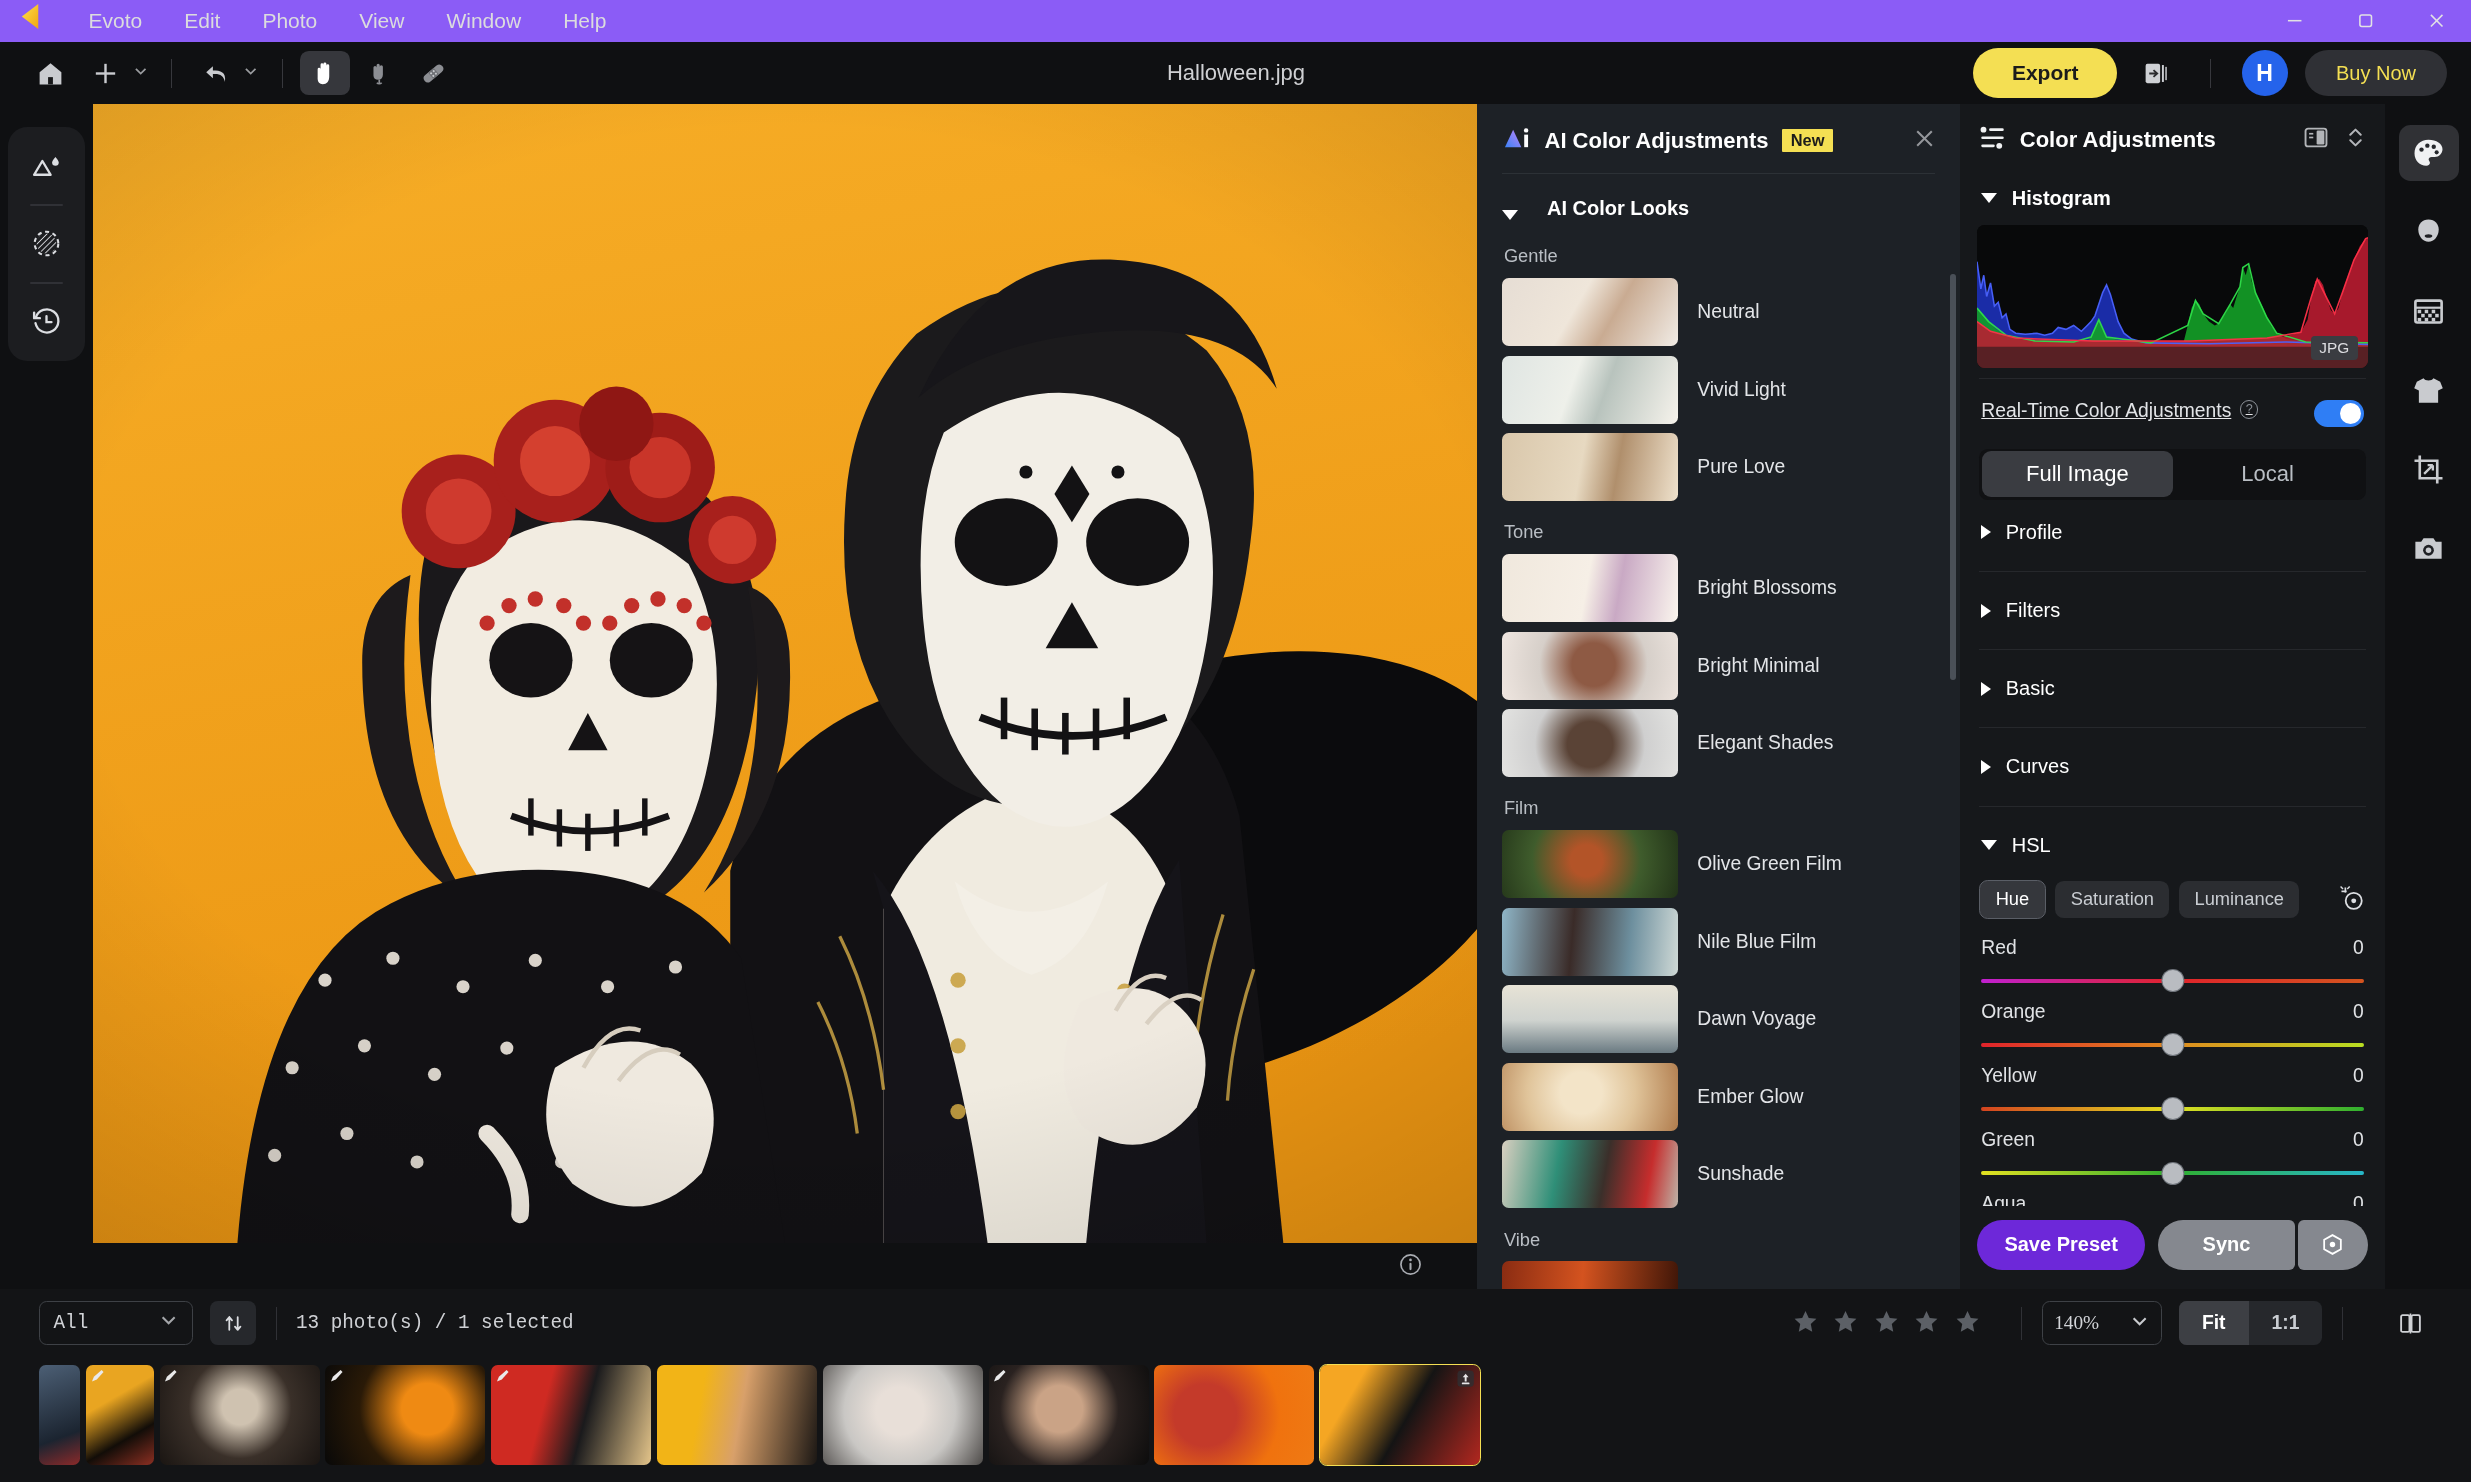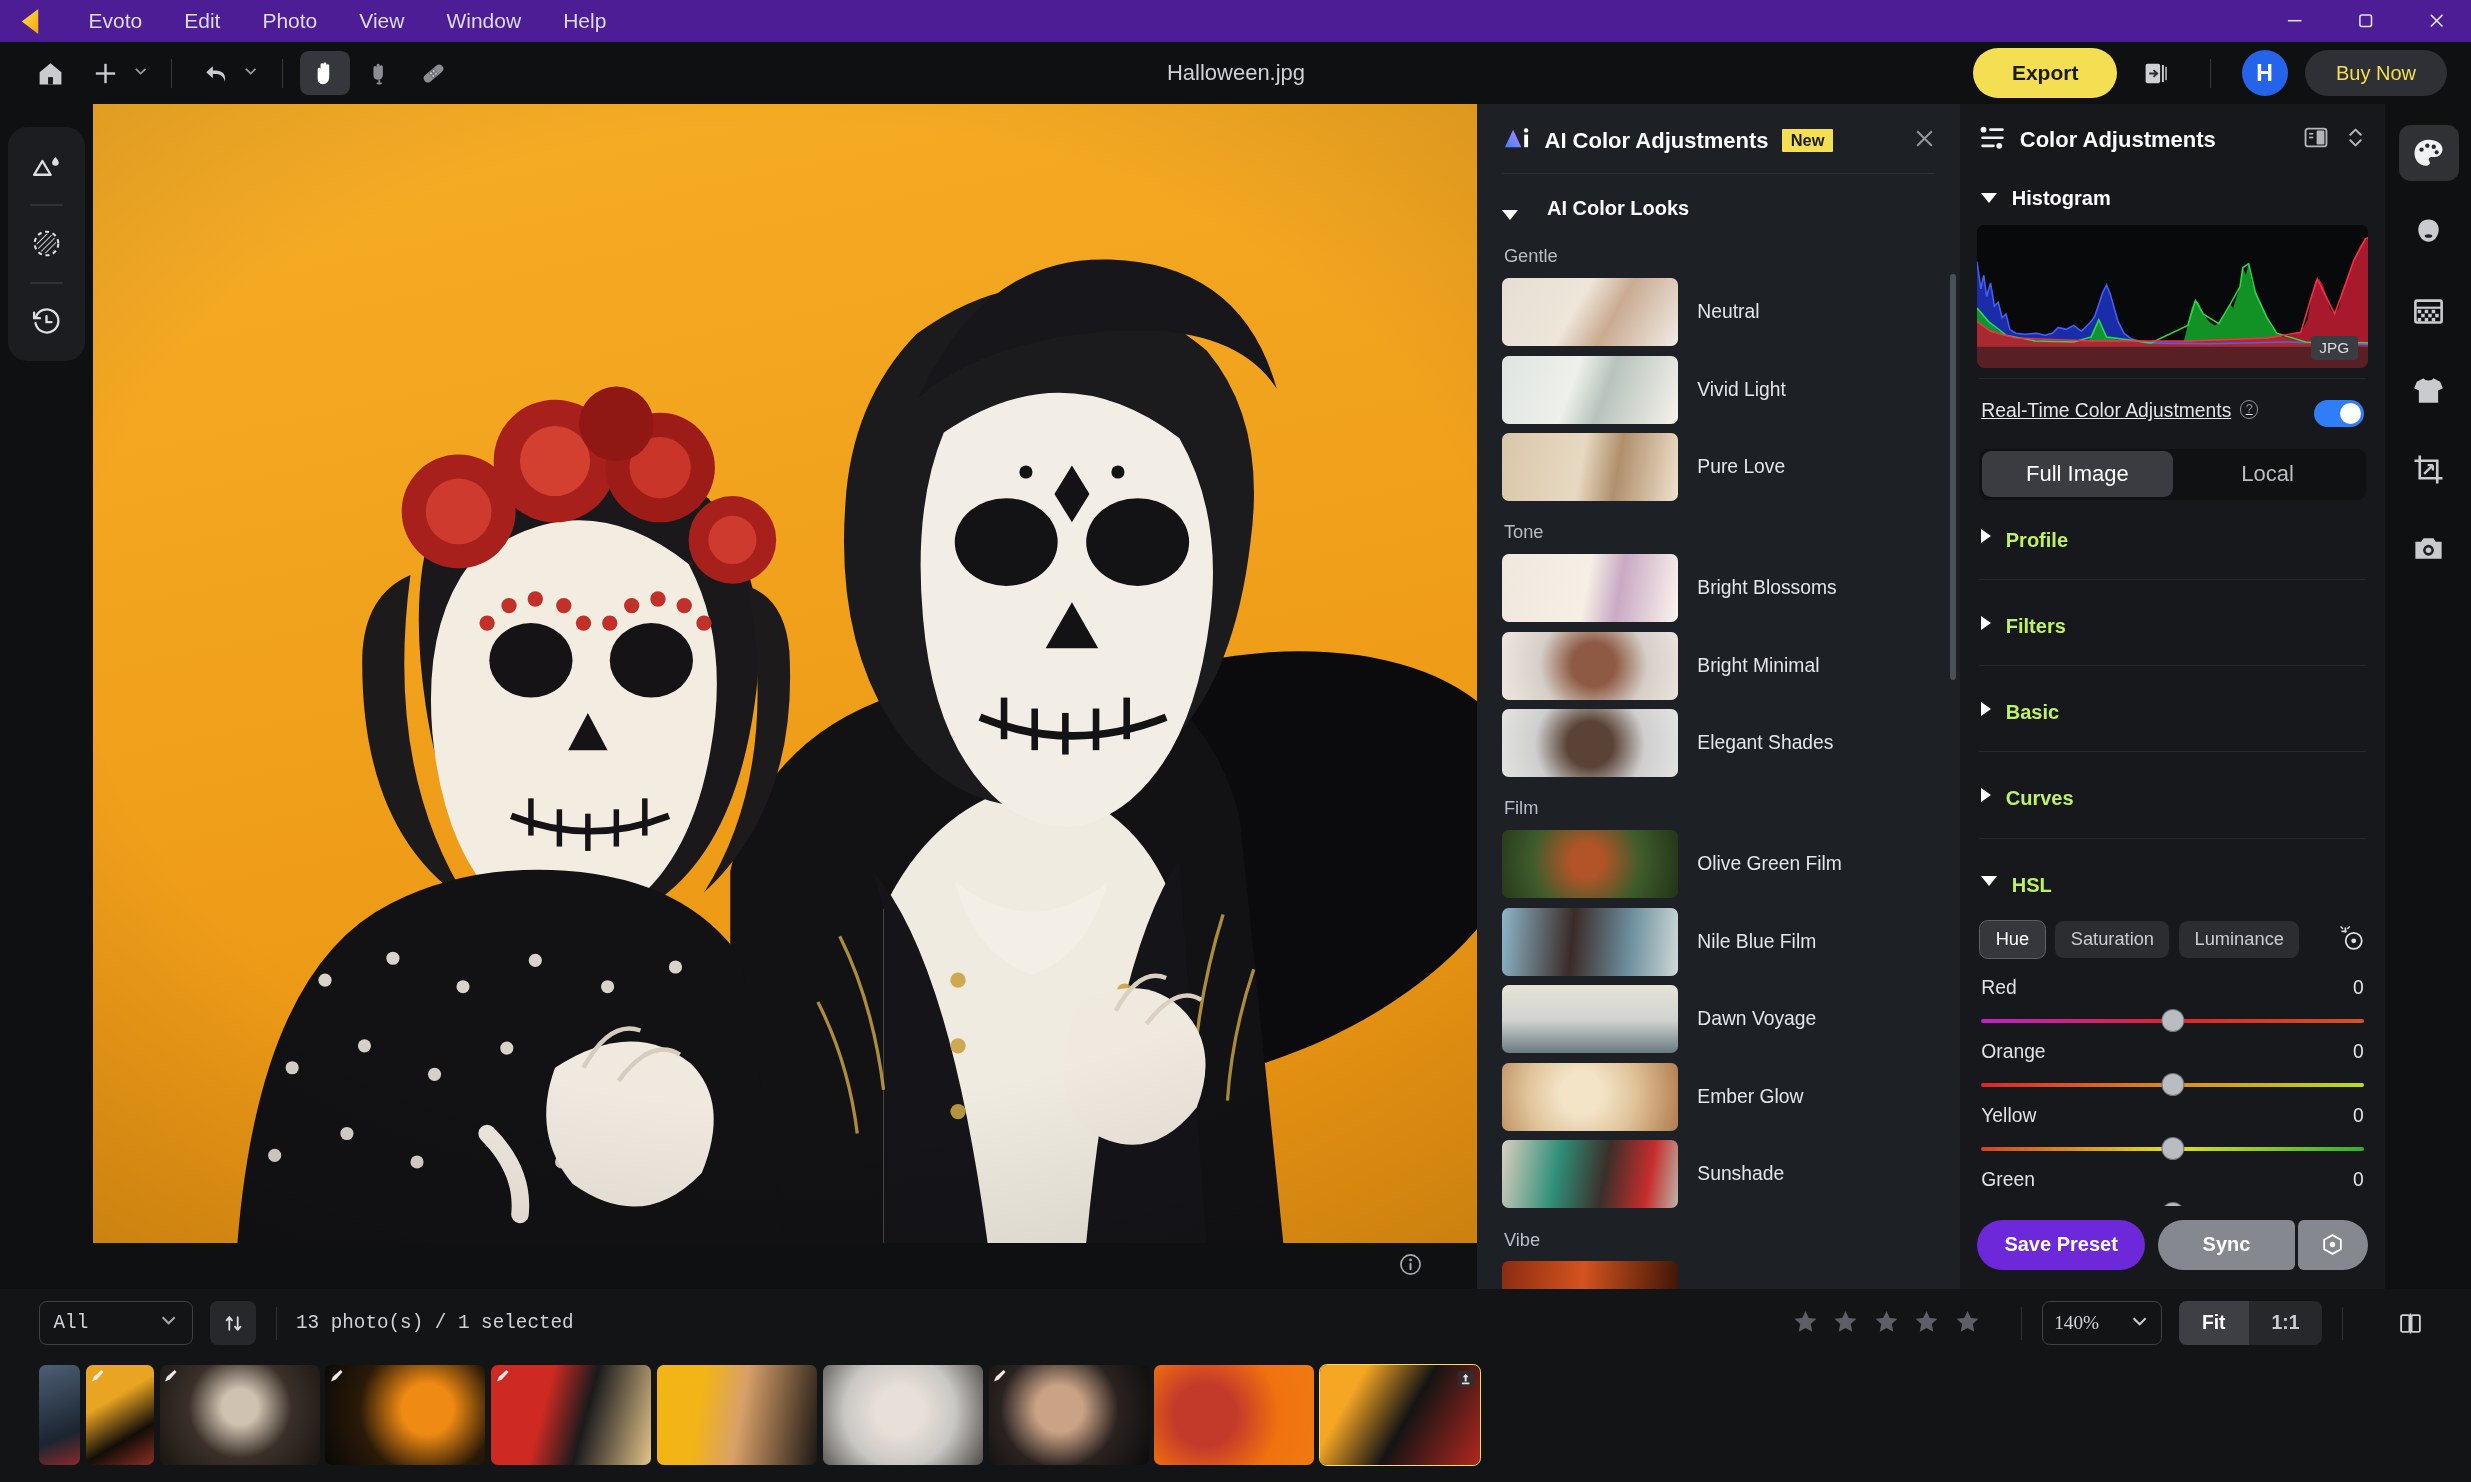--- a/index.html
+++ b/index.html
@@ -6,21 +6,21 @@
   html, body {
     width: 2472px; height: 1482px;
     background: #0f1012;
     font-family: "Liberation Sans", sans-serif;
     color: #e8e8ea;
     overflow: hidden;
   }
   .app { position: relative; width: 2472px; height: 1482px; display:flex; flex-direction:column; background:#0f1012; }
 
   
-  .titlebar { height: 42px; display:flex; align-items:center; background:#4c1d95; flex:none; padding-left:13.5px; }
+  .titlebar { height: 42px; display:flex; background:#8b5cf6; flex:none; padding-left:13.5px; }
   .logo { width:33px; height:33px; position:relative; flex:none; }
   .logo svg { display:block; }
   .menu { display:flex; align-items:center; gap:0px; margin-left: 21px; }
   .menu-item { font-size:21px; color:#dcdcde; padding:5.8px 21px; border-radius:4.8px; white-space:nowrap; }
   .win-ctrls { margin-left:auto; display:flex; height:42px; }
   .win-btn { width:71px; height:42px; display:flex; align-items:center; justify-content:center; }
   .win-btn svg { display:block; }
 
   
   .toolbar { height: 62px; background:#0f1012; display:flex; align-items:center; padding:0 25px; flex:none; position:relative; }
@@ -85,21 +85,21 @@
   .rp-rule { height:1px; background:#26282c; margin:9.7px 1.9px; }
   .rowline { display:flex; align-items:flex-start; padding:11.6px 3.9px;text-decoration:underline; }
   .rowlabel { font-size:19.3px; color:#e3e5e8; }
   .info-circ { width:18.3px;height:18.3px;border:1.5px solid #8b9097;border-radius:50%;display:inline-flex;align-items:center;justify-content:center;font-size:12.6px;color:#8b9097;margin-left:8.7px; }
   .switch { margin-left:auto; width:50px; height:27px; border-radius:13.5px; background:#2f7ef5; position:relative; }
   .switch i { position:absolute; right:2.9px; top:2.9px; width:21px; height:21px; border-radius:50%; background:#fff; }
   .segbar { display:flex; background:#101113; border-radius:8.7px; padding:2.9px; margin:9.7px 1.9px 3.9px 1.9px; }
   .seg { flex:1; text-align:center; font-size:22px; padding:9.7px 0; border-radius:9px; color:#b9bec4; }
   .seg.active { background:#3a3c41; color:#fff; }
   .acc { display:flex; align-items:center; gap:14.5px; padding:17.4px 3.9px; }
-  .acc-title { font-size:20px; font-weight:bold; color:#bef264;margin-top:8px; }
+  .acc-title { font-size:20px; font-weight:normal; color:#ffffff; }
   .pills { display:flex; align-items:center; gap:9.7px; padding:5.8px 1.9px 9.7px 1.9px; }
   .pill { font-size:18.3px; padding:7.7px 15.4px; border-radius:8.7px; background:#2b2d31; color:#c9cdd2; }
   .pill.active { background:#35373c; color:#fff; border:1px solid #5a5e66; }
   .picker { margin-left:auto; }
   .sl { padding:7.7px 3.9px 1.9px 3.9px; }
   .sl-top { display:flex; align-items:center; }
   .sl-name { font-size:19.3px; color:#e0e2e5; }
   .sl-val { margin-left:auto; font-size:19.3px; color:#e0e2e5; }
   .sl-track { position:relative; height:21px; margin-top:11.6px; }
   .sl-bar { position:absolute; left:0; right:0; top:8.7px; height:3.9px; border-radius:1.9px; }

